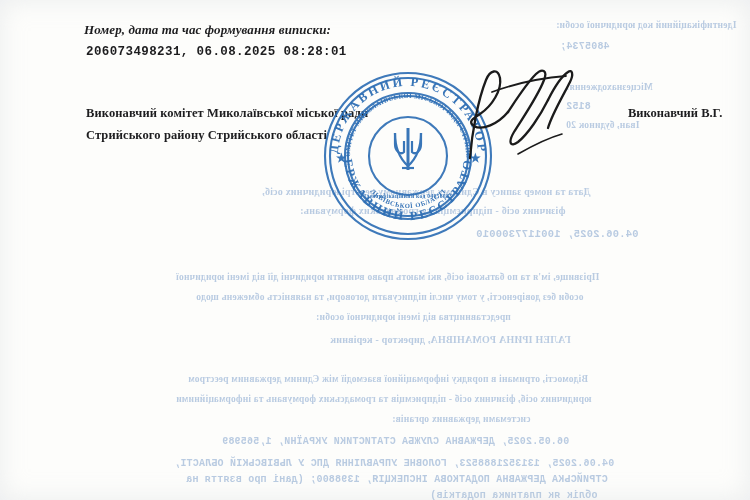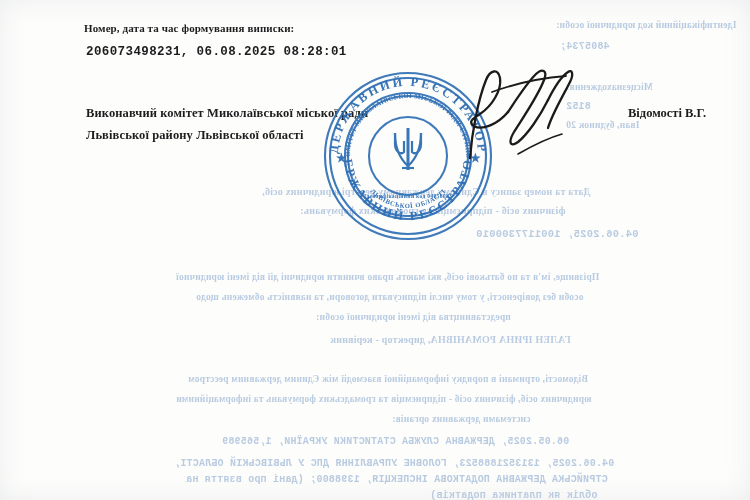--- a/index.html
+++ b/index.html
@@ -38,21 +38,22 @@
   
   .front {
     position: absolute;
     color: #1d1d1f;
     white-space: pre;
     font-weight: bold;
   }
   .title-line {
     font-family: "Liberation Serif", serif;
     font-weight: bold;
-    font-size: 11px;
+    font-style: italic;
+    font-size: 13px;
     letter-spacing: .1px;
   }
   .mono-line {
     font-family: "Liberation Mono", monospace;
     font-size: 12.5px;
     letter-spacing: .4px;
   }
   .body-line {
     font-family: "Liberation Serif", serif;
     font-weight: bold;
@@ -120,23 +121,23 @@
       <div class="bleed b-bold b-mono" style="left: 186px; top: 474px; font-size: 10px; color: rgb(159, 184, 216);">СТРИЙСЬКА ДЕРЖАВНА ПОДАТКОВА ІНСПЕКЦІЯ, 1398800; (дані про взяття на</div>
       <div class="bleed b-bold b-mono" style="left: 430px; top: 490px; font-size: 10px; color: rgb(159, 184, 216);">облік як платника податків)</div>
     </div>
 
   <div class="front title-line" style="left:84px; top:22px;">Номер, дата та час формування виписки:</div>
 
   <div class="front mono-line" style="left:86px; top:45px;">206073498231, 06.08.2025 08:28:01</div>
 
   <div class="front body-line" style="left:86px; top:106px;">Виконавчий комітет Миколаївської міської ради</div>
 
-  <div class="front body-line" style="left:86px; top:128px;">Львівської району Львівської області</div>
+  <div class="front body-line" style="left:86px; top:128px;">Стрийського району Стрийського області</div>
 
-  <div class="front right-name" style="left:628px; top:106px;">Відомості В.Г.</div>
+  <div class="front right-name" style="left:628px; top:106px;">Виконавчий В.Г.</div>
 
   <div class="stamp">
     <svg width="172" height="172" viewBox="0 0 172 172" xmlns="http://www.w3.org/2000/svg">
       <defs>
         <path id="arcOuterTop" d="M 16,86 A 70,70 0 0 1 156,86"></path>
         <path id="arcOuterBottom" d="M 22,86 A 64,64 0 0 0 150,86"></path>
         <path id="arcInnerTop" d="M 28,86 A 58,58 0 0 1 144,86"></path>
         <path id="arcInnerBottom" d="M 34,86 A 52,52 0 0 0 138,86"></path>
       </defs>
       <g fill="none" stroke="#2f6fb5" stroke-width="2.1" opacity="0.92">

